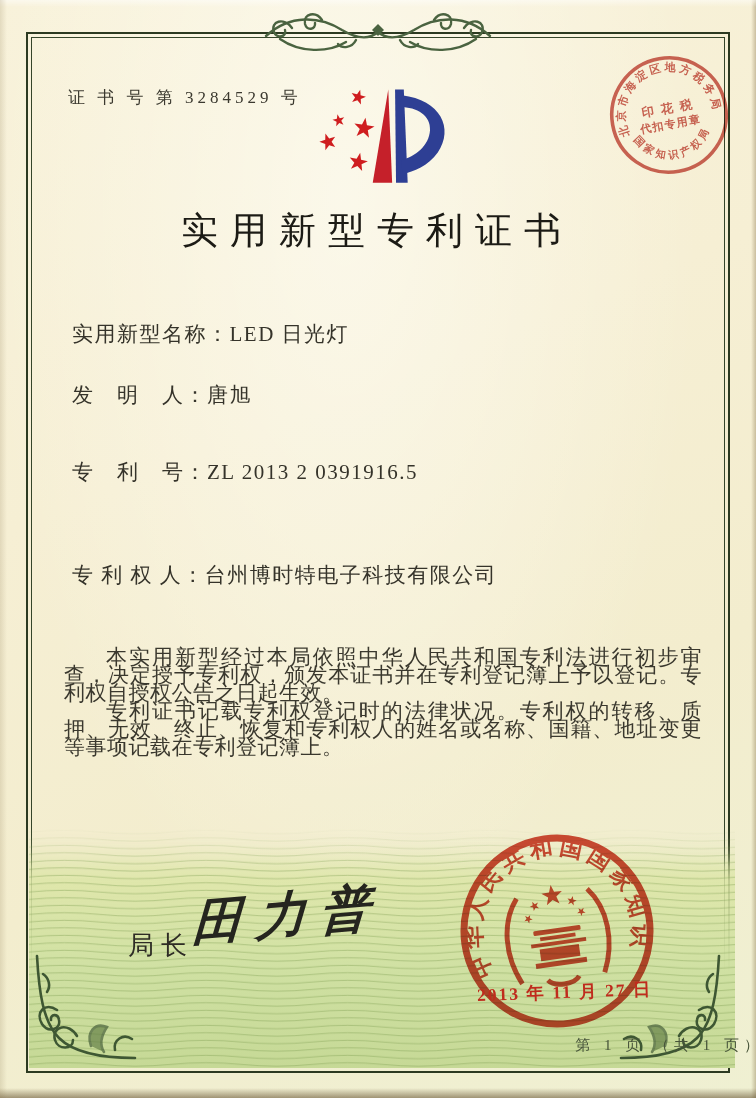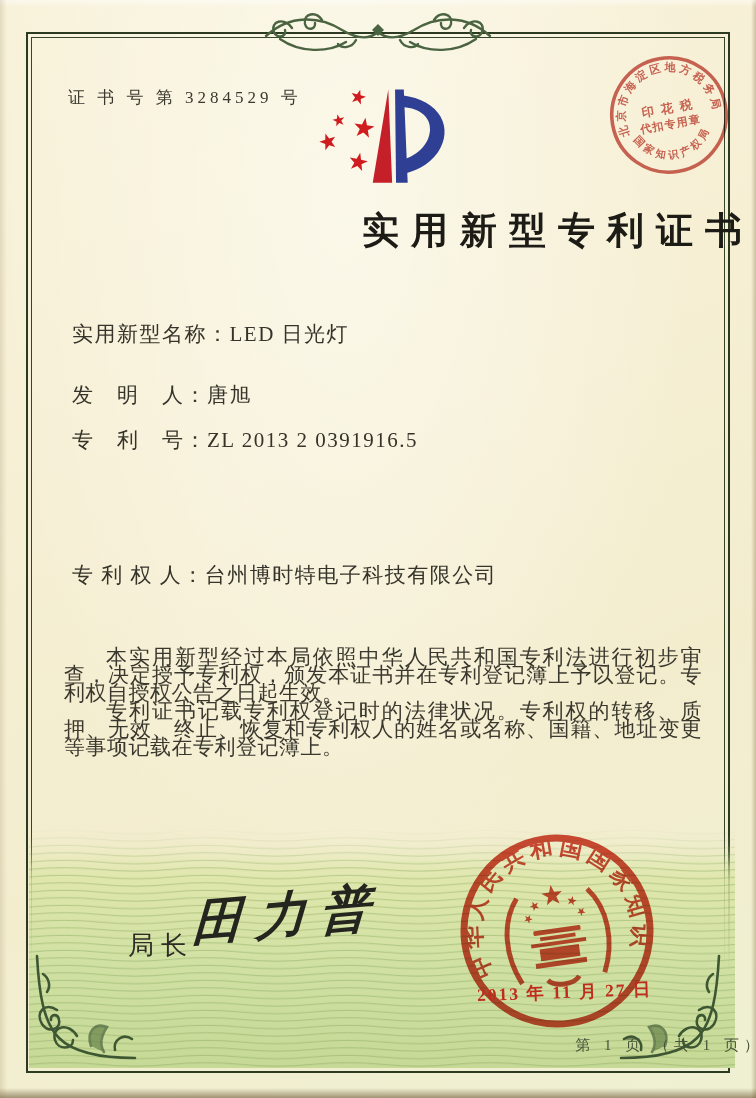--- a/index.html
+++ b/index.html
@@ -39,25 +39,25 @@
   .corner-orn.br{left:615px;top:952px;transform:scale(-1,1);}
 
   .cert-no{position:absolute;left:68px;top:86px;font-size:17px;letter-spacing:4px;
     color:#3b392f;z-index:4;}
 
   .logo{position:absolute;left:298px;top:80px;width:165px;height:115px;z-index:4;}
 
   .tax-stamp{position:absolute;left:604px;top:50px;width:130px;height:130px;z-index:6;
     transform:rotate(-10deg);opacity:.82;mix-blend-mode:multiply;}
 
-  .main-title{position:absolute;left:0;right:10px;top:206px;text-align:right;z-index:4;
-    font-size:37px;font-weight:700;letter-spacing:12px;color:#1c1b15;}
+  .main-title{position:absolute;left:0;right:10px;top:206px;text-align:center;z-index:4;
+    font-size:37px;font-weight:400;letter-spacing:12px;color:#1c1b15;}
 
   .field{position:absolute;left:72px;font-size:21px;letter-spacing:1.5px;color:#35332a;z-index:4;white-space:nowrap;}
-  .f0{top:320px}.f1{top:381px}.f2{top:426px}.f3{top:502px}.f4{top:561px}.f5{top:622px}
+  .f0{top:320px}.f1{top:381px}.f2{top:458px}.f3{top:502px}.f4{top:561px}.f5{top:622px}
 
   .body-text{position:absolute;left:64px;top:648px;width:638px;z-index:4;
     font-size:21px;line-height:18px;color:#3a382e;letter-spacing:.5px;
     text-align:justify;}
   .body-text p{margin:0;text-indent:2em;}
 
   .sig-role{position:absolute;left:128px;top:928px;font-size:26px;letter-spacing:7px;
     color:#2e2c25;z-index:5;}
   .sig-name{position:absolute;left:192px;top:882px;font-size:50px;font-weight:700;
     font-style:italic;letter-spacing:14px;color:#25251f;z-index:5;

